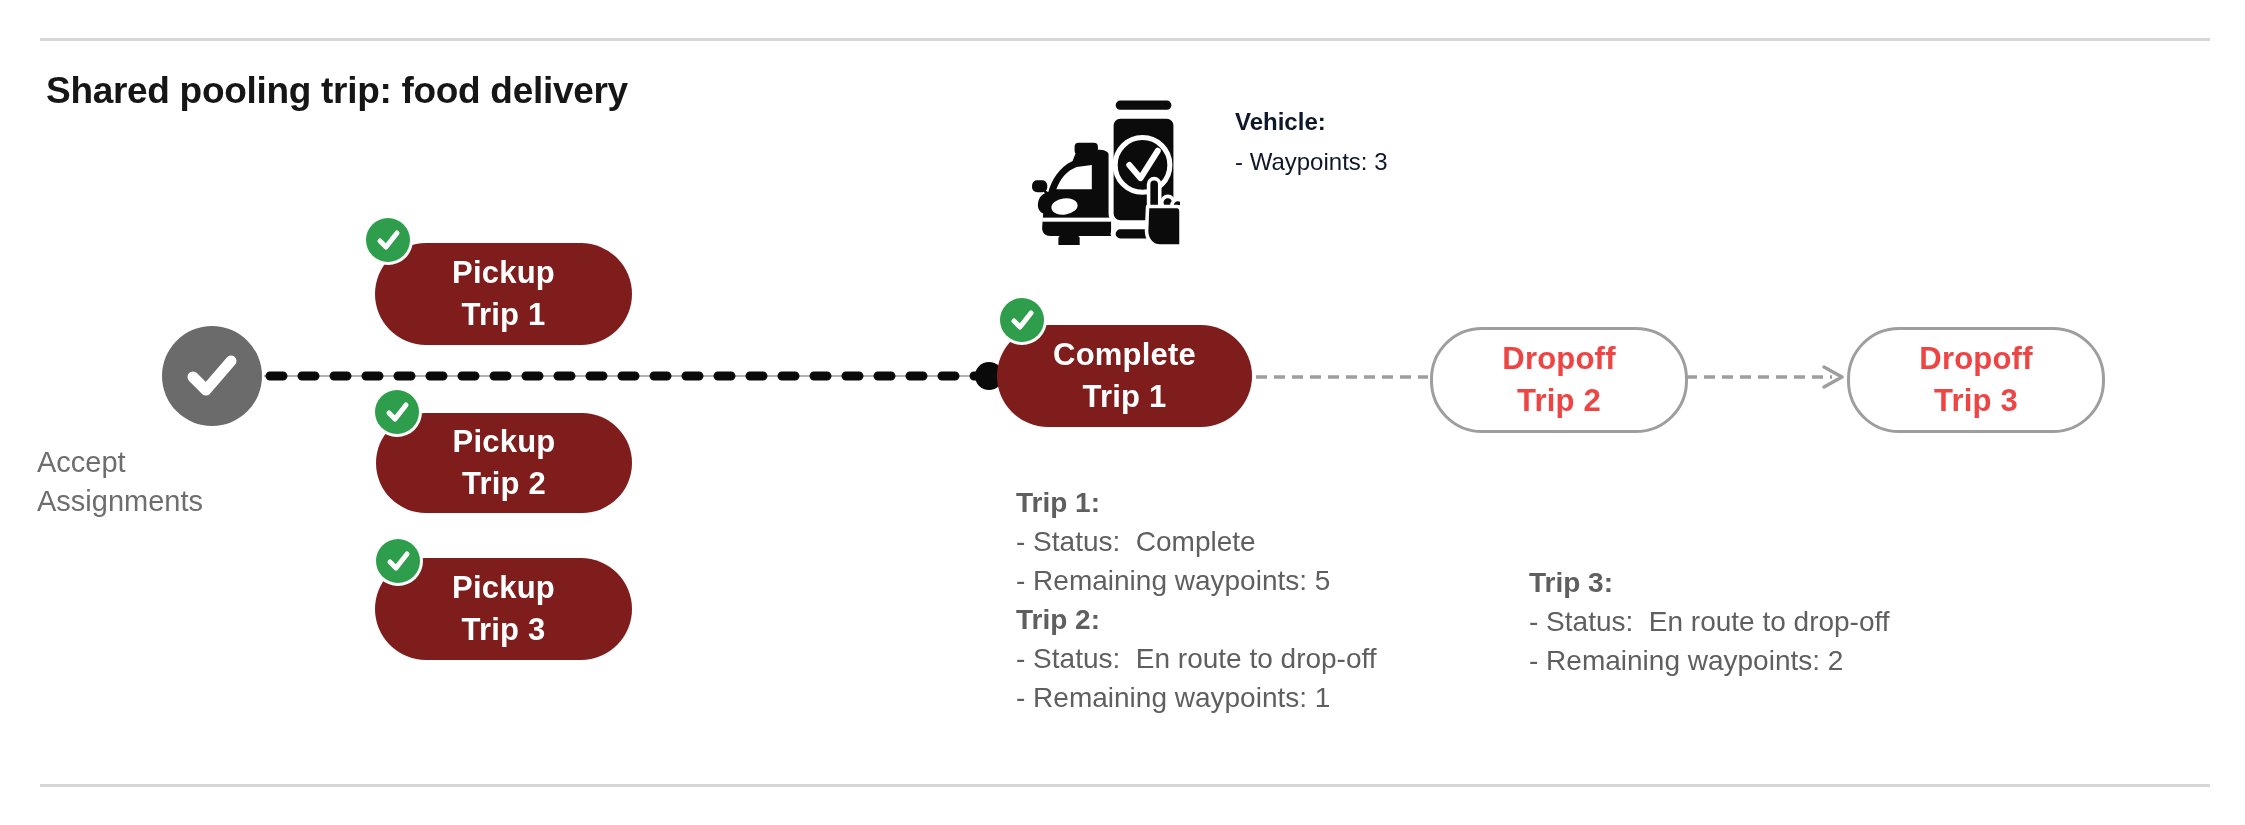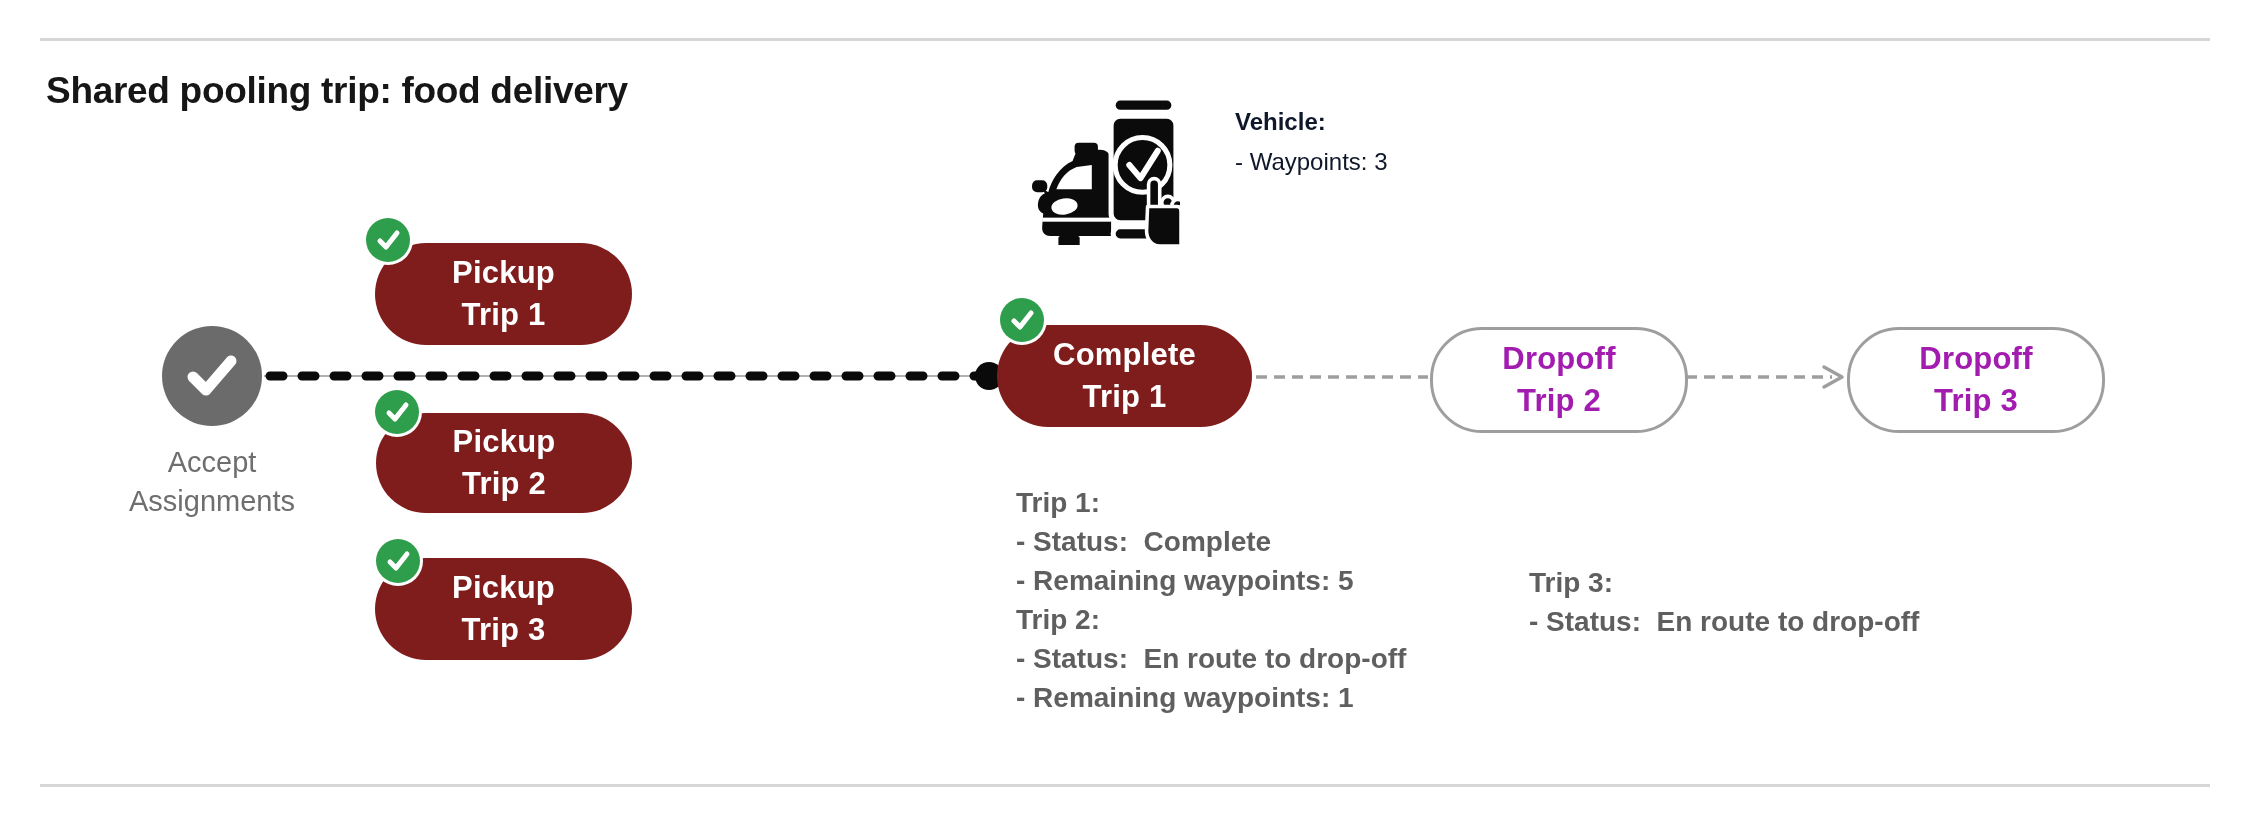--- a/index.html
+++ b/index.html
@@ -42,34 +42,34 @@
 
   
   .start-node {
     position: absolute; left: 162px; top: 326px;
     width: 100px; height: 100px; border-radius: 50%;
     background: #6b6b6b;
     display: flex; align-items: center; justify-content: center;
   }
   .start-label {
     position: absolute; left: 37px; top: 443px; width: 350px;
-    text-align: center; color: #6e6e6e; font-size: 29px; line-height: 39px;
+    text-align: left; color: #6e6e6e; font-size: 29px; line-height: 39px;
   }
 
   
   .pill {
     position: absolute;
     border-radius: 52px;
     display: flex; flex-direction: column;
     align-items: center; justify-content: center;
     font-weight: 700; font-size: 31px; line-height: 42px;
     letter-spacing: 0.2px;
   }
   .pill.orange { background: #7f1d1d; color: #ffffff; }
-  .pill.outline { background: #ffffff; border: 3px solid #9e9e9e; color: #a21caf; }
+  .pill.outline { background: #ffffff; border: 3px solid #9e9e9e; color: #ef4444; }
 
   .pill.p1 { left: 375px; top: 243px; width: 257px; height: 102px; }
   .pill.p2 { left: 376px; top: 413px; width: 256px; height: 100px; }
   .pill.p3 { left: 375px; top: 558px; width: 257px; height: 102px; }
   .pill.pc { left: 997px; top: 325px; width: 255px; height: 102px; }
   .pill.d2 { left: 1430px; top: 327px; width: 252px; height: 100px; }
   .pill.d3 { left: 1847px; top: 327px; width: 252px; height: 100px; }
 
   
   .badge {
@@ -79,21 +79,21 @@
     box-shadow: 0 0 0 3px #ffffff;
     display: flex; align-items: center; justify-content: center;
   }
   .badge.b1 { left: 366px; top: 218px; }
   .badge.b2 { left: 375px; top: 390px; }
   .badge.b3 { left: 376px; top: 539px; }
   .badge.bc { left: 1000px; top: 298px; }
 
   
   .status-block { position: absolute; color: #5f5f5f; font-size: 28px; line-height: 39px; }
-  .status-block .line { white-space: pre-wrap; font-weight: bold; }
+  .status-block .line { white-space: pre-wrap; }
   .status-block .hdr { font-weight: 700; }
   .status-block.blk12 { left: 1016px; top: 483px; }
   .status-block.blk3  { left: 1529px; top: 563px; }
 </style>
 </head>
 <body>
 
 <div class="canvas">
 
   <div class="rule top"></div>
@@ -223,15 +223,16 @@
     <div class="line">- Status:  Complete</div>
     <div class="line">- Remaining waypoints: 5</div>
     <div class="line hdr">Trip 2:</div>
     <div class="line">- Status:  En route to drop-off</div>
     <div class="line">- Remaining waypoints: 1</div>
   </div>
 
   <div class="status-block blk3">
     <div class="line hdr">Trip 3:</div>
     <div class="line">- Status:  En route to drop-off</div>
+    <div class="line">- Remaining waypoints: 2</div>
   </div>
 
 </div>
 
 </body></html>

